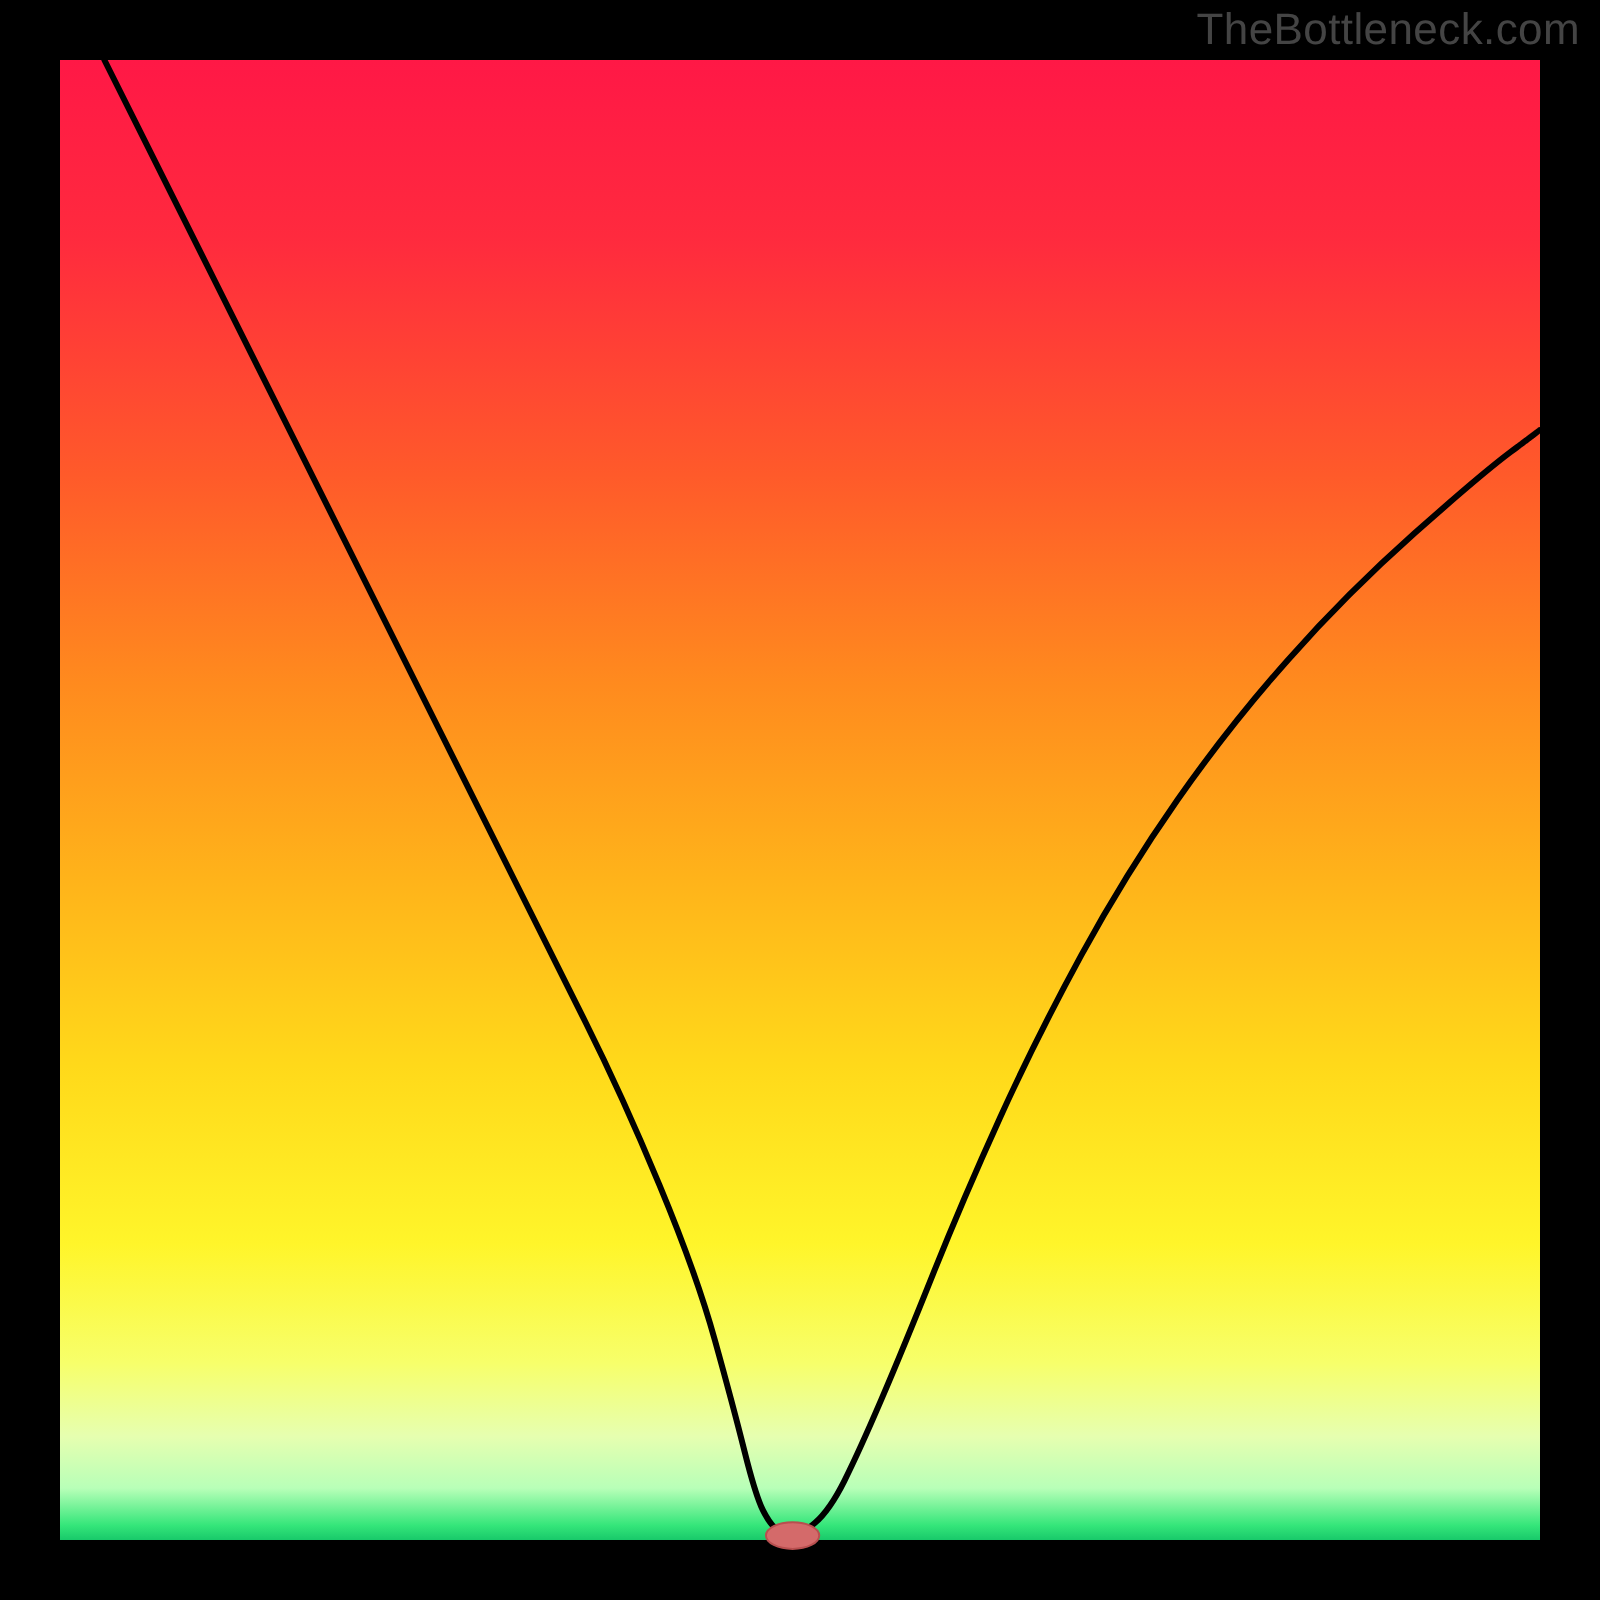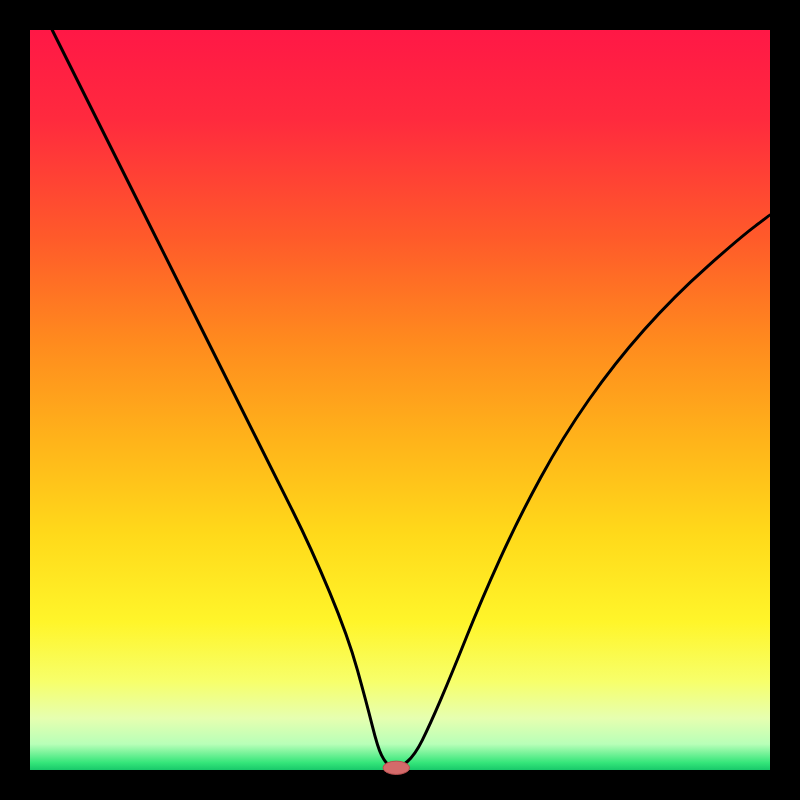--- a/index.html
+++ b/index.html
@@ -33,20 +33,21 @@
     position: absolute;
     top: 0;
     left: 0;
     display: block;
   }
 </style>
 </head>
 <body>
 
 <div class="frame">
+  <div class="watermark">TheBottleneck.com</div>
 
   <svg id="chart-svg" width="800" height="800" viewBox="0 0 800 800">
     <defs>
       <linearGradient id="bg-grad" x1="0" y1="0" x2="0" y2="1">
           <stop offset="0.00%" stop-color="#ff1846"></stop>
           <stop offset="12.00%" stop-color="#ff2a3e"></stop>
           <stop offset="28.00%" stop-color="#ff5a2a"></stop>
           <stop offset="42.00%" stop-color="#ff8a1e"></stop>
           <stop offset="55.00%" stop-color="#ffb21a"></stop>
           <stop offset="68.00%" stop-color="#ffd91a"></stop>

